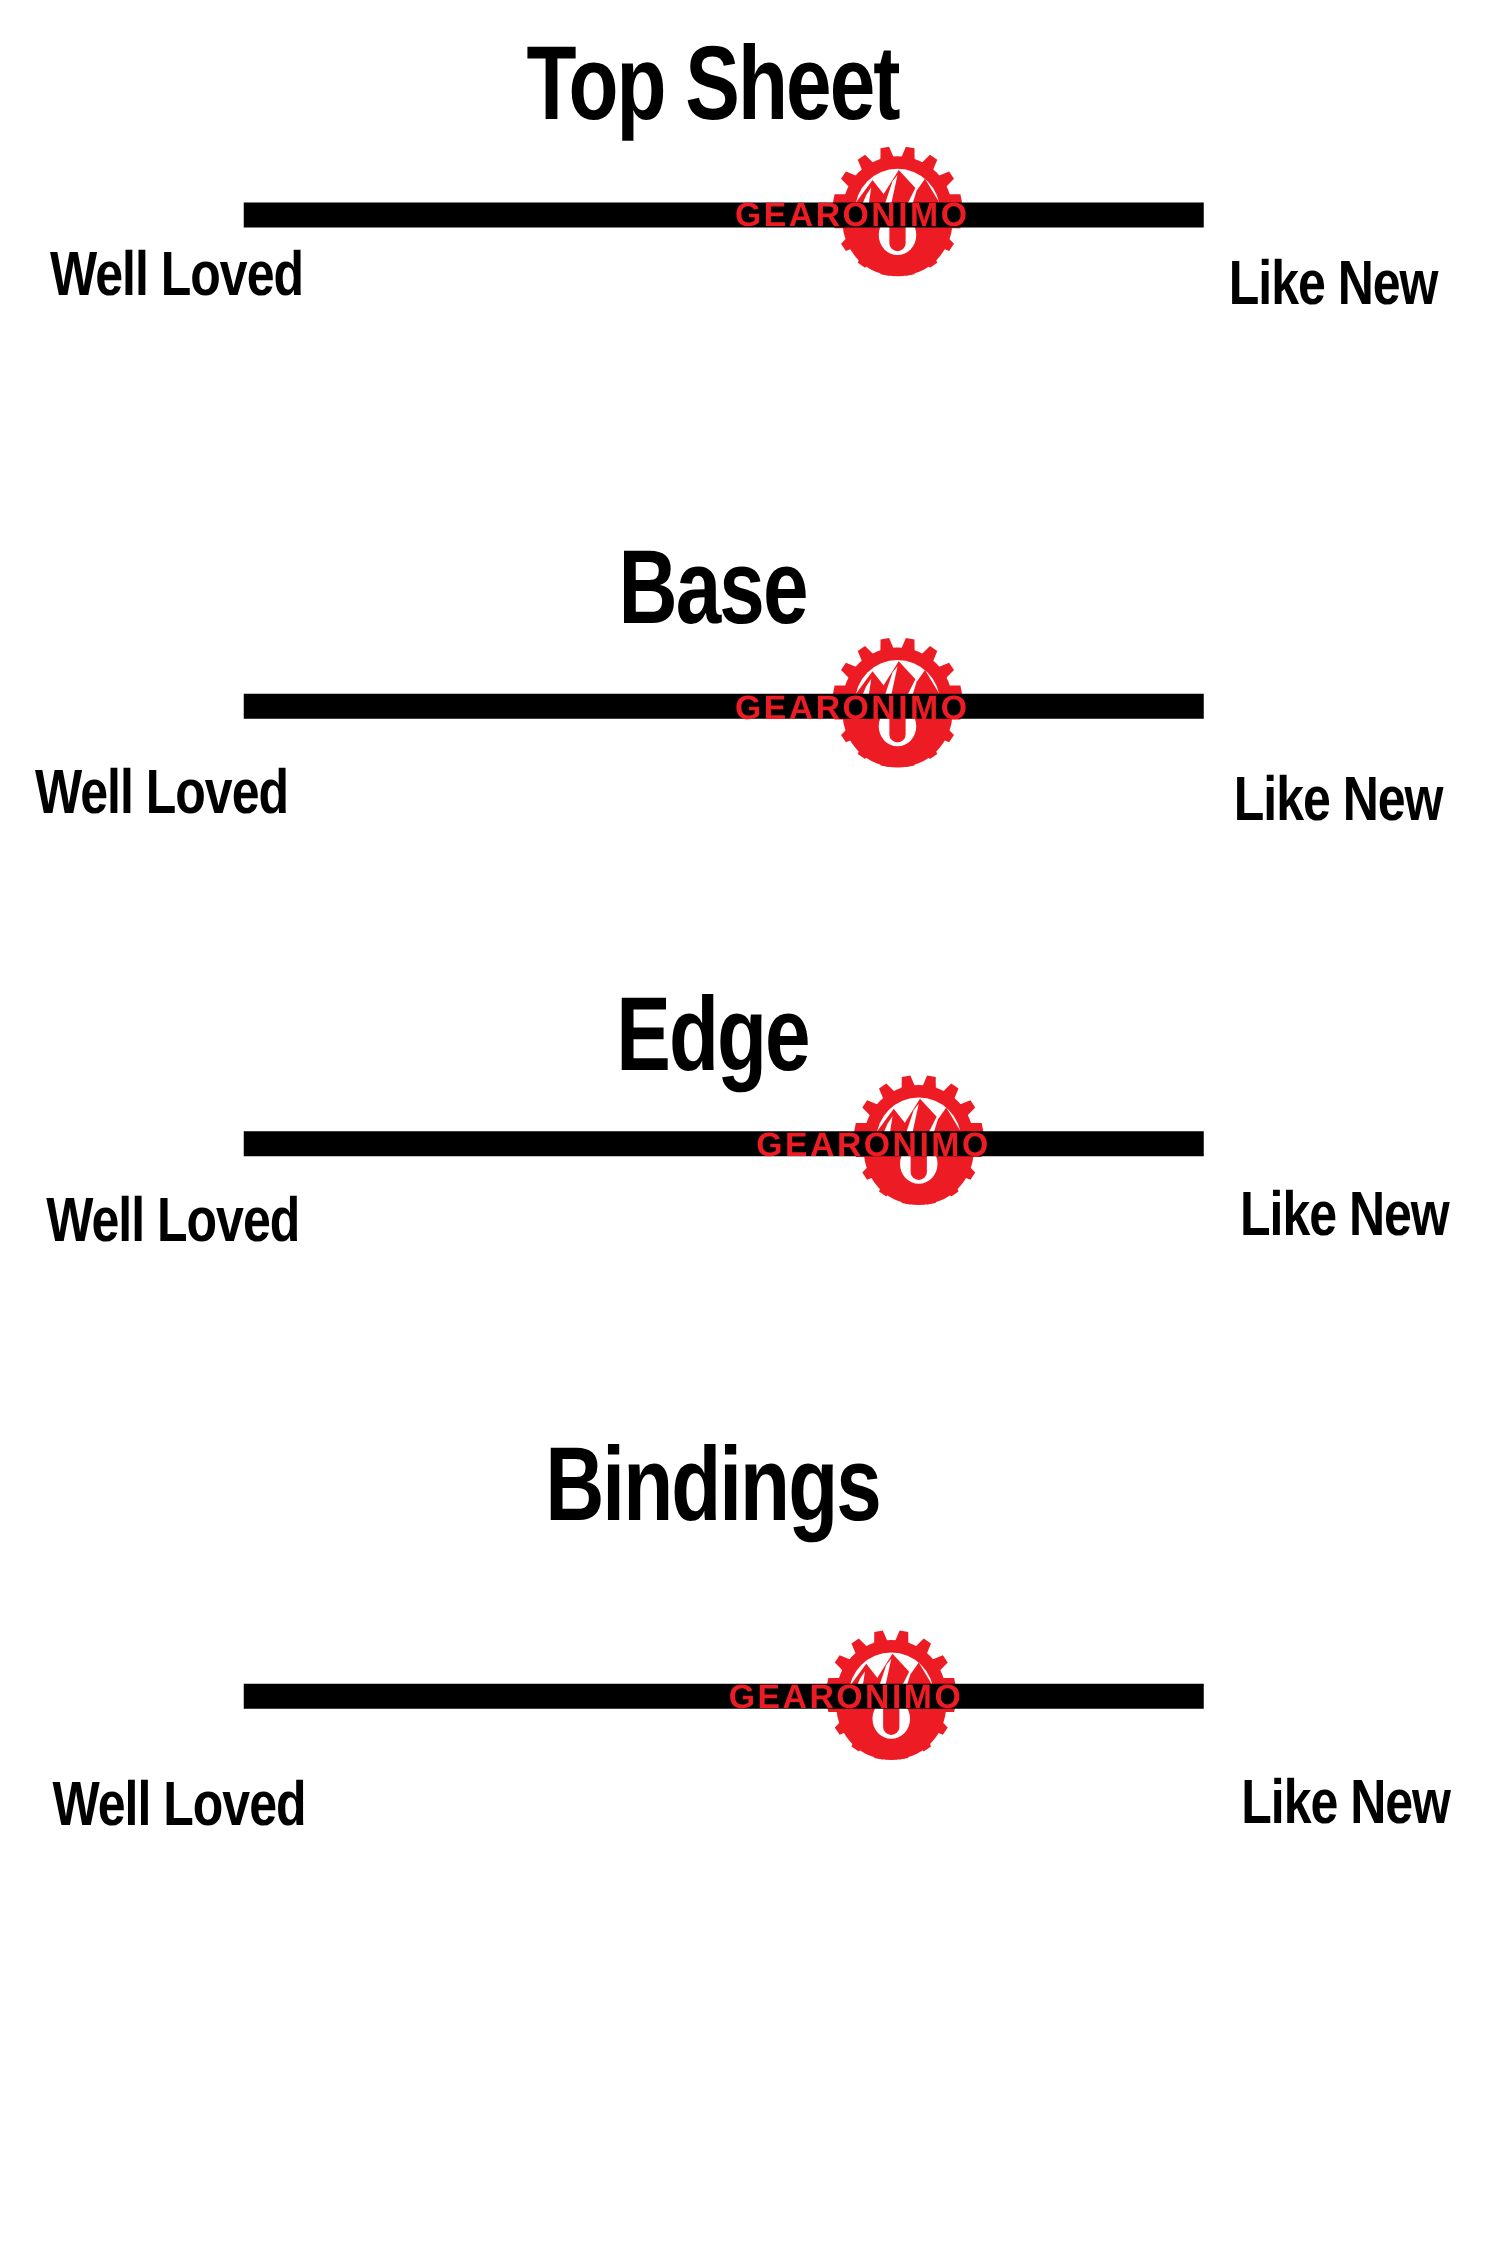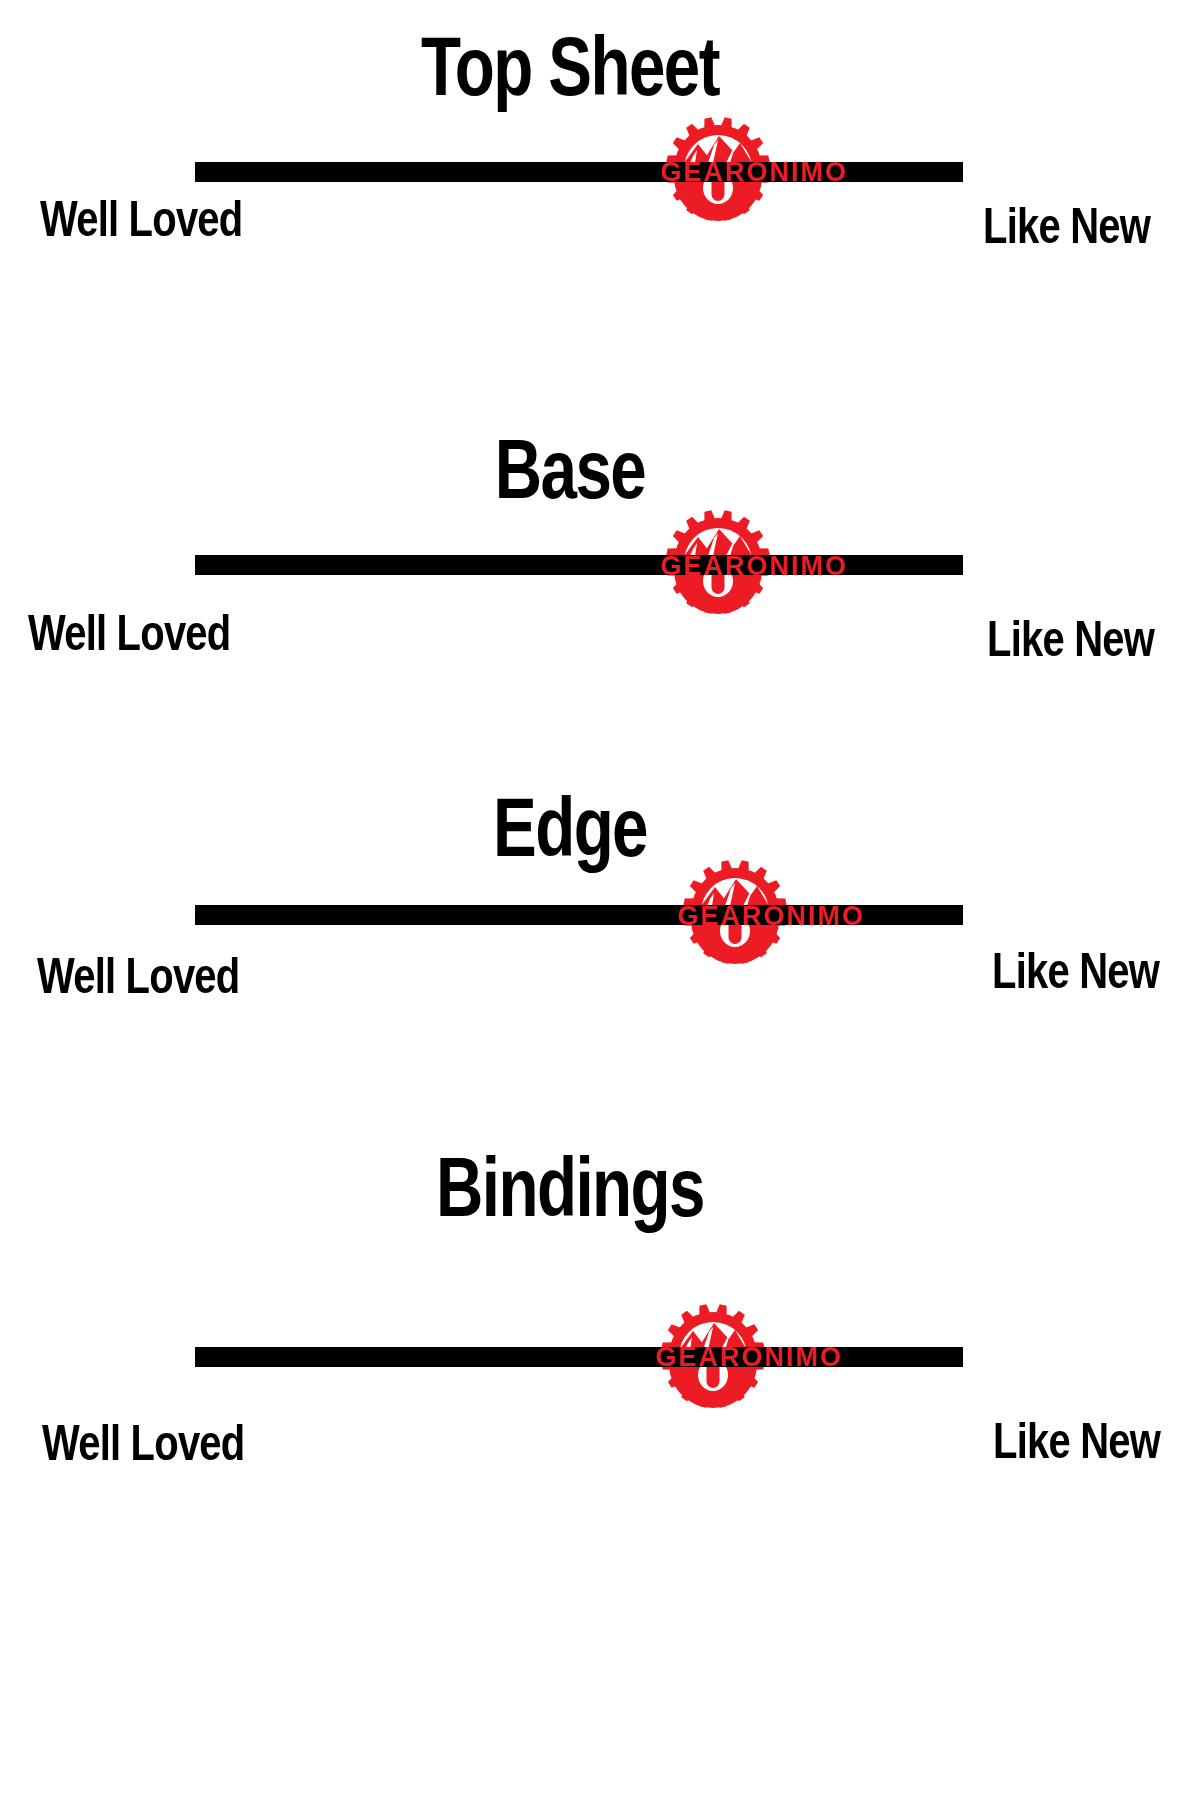--- a/index.html
+++ b/index.html
@@ -14,21 +14,21 @@
     font-size:84px;font-weight:bold;letter-spacing:-2px;line-height:1;
     transform:scaleX(0.78);transform-origin:50% 0;
     white-space:nowrap;color:#000;
   }
   .bar{
     position:absolute;left:195px;width:768px;height:20px;
     background:#000;z-index:2;
   }
   .logo-svg{position:absolute;width:112px;height:126px;z-index:1;}
   .logo-text{
-    position:absolute;z-index:3;width:260px;text-align:right;
+    position:absolute;z-index:3;width:260px;text-align:left;
     font-size:27px;font-weight:bold;letter-spacing:2px;line-height:27px;
     color:#ed1c24;white-space:nowrap;
   }
   .label{
     position:absolute;font-size:50px;font-weight:bold;letter-spacing:-1px;
     line-height:1;transform:scaleX(0.8);transform-origin:0 0;
     white-space:nowrap;color:#000;
   }
   
   #s1 .title{top:24px}

